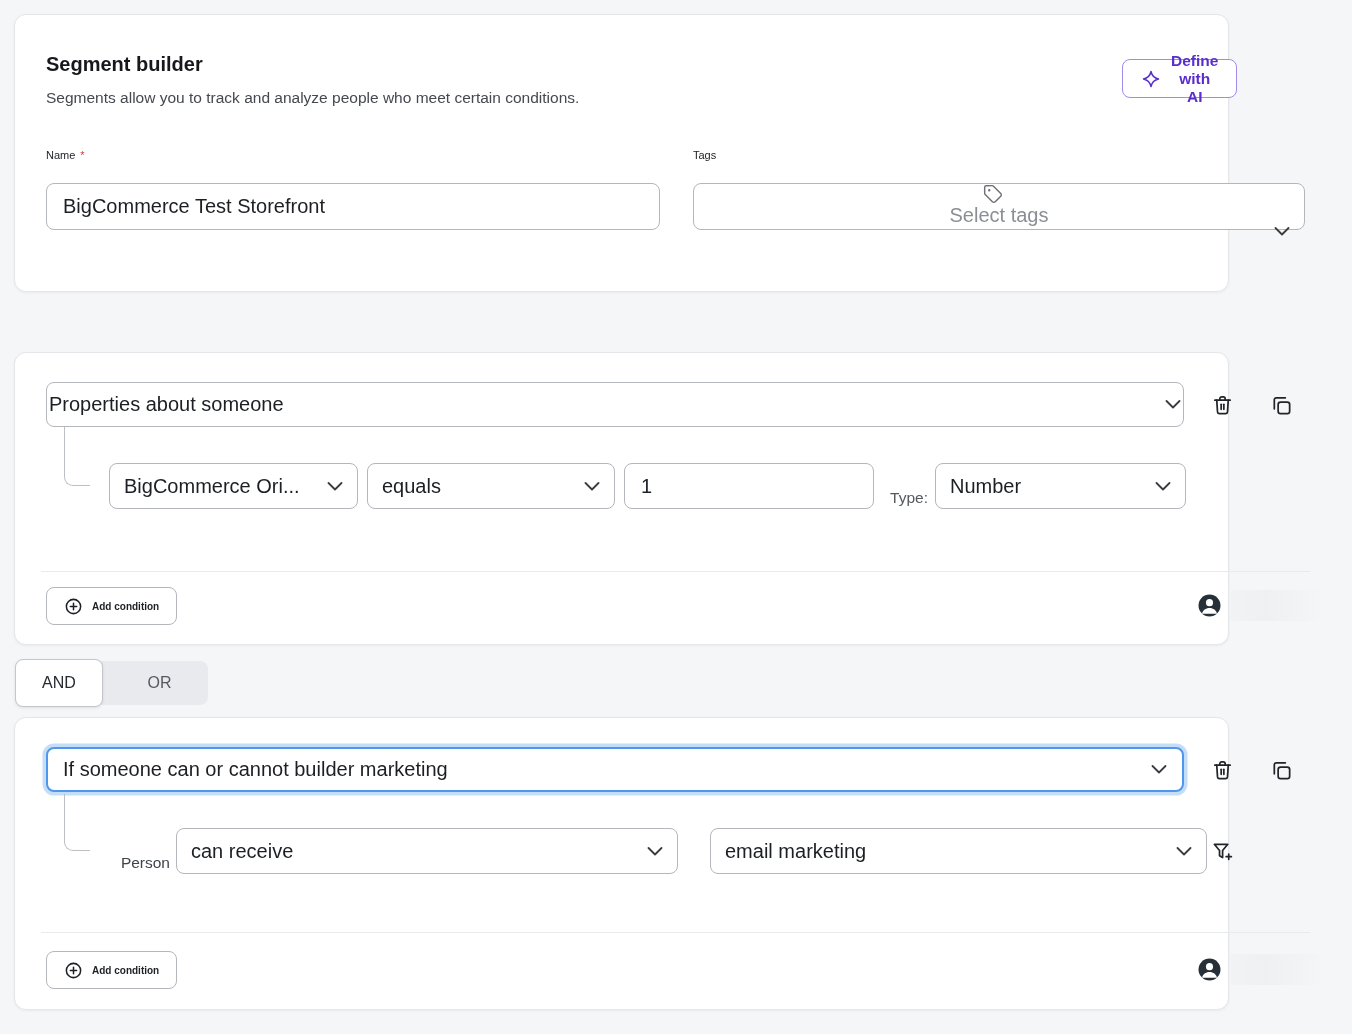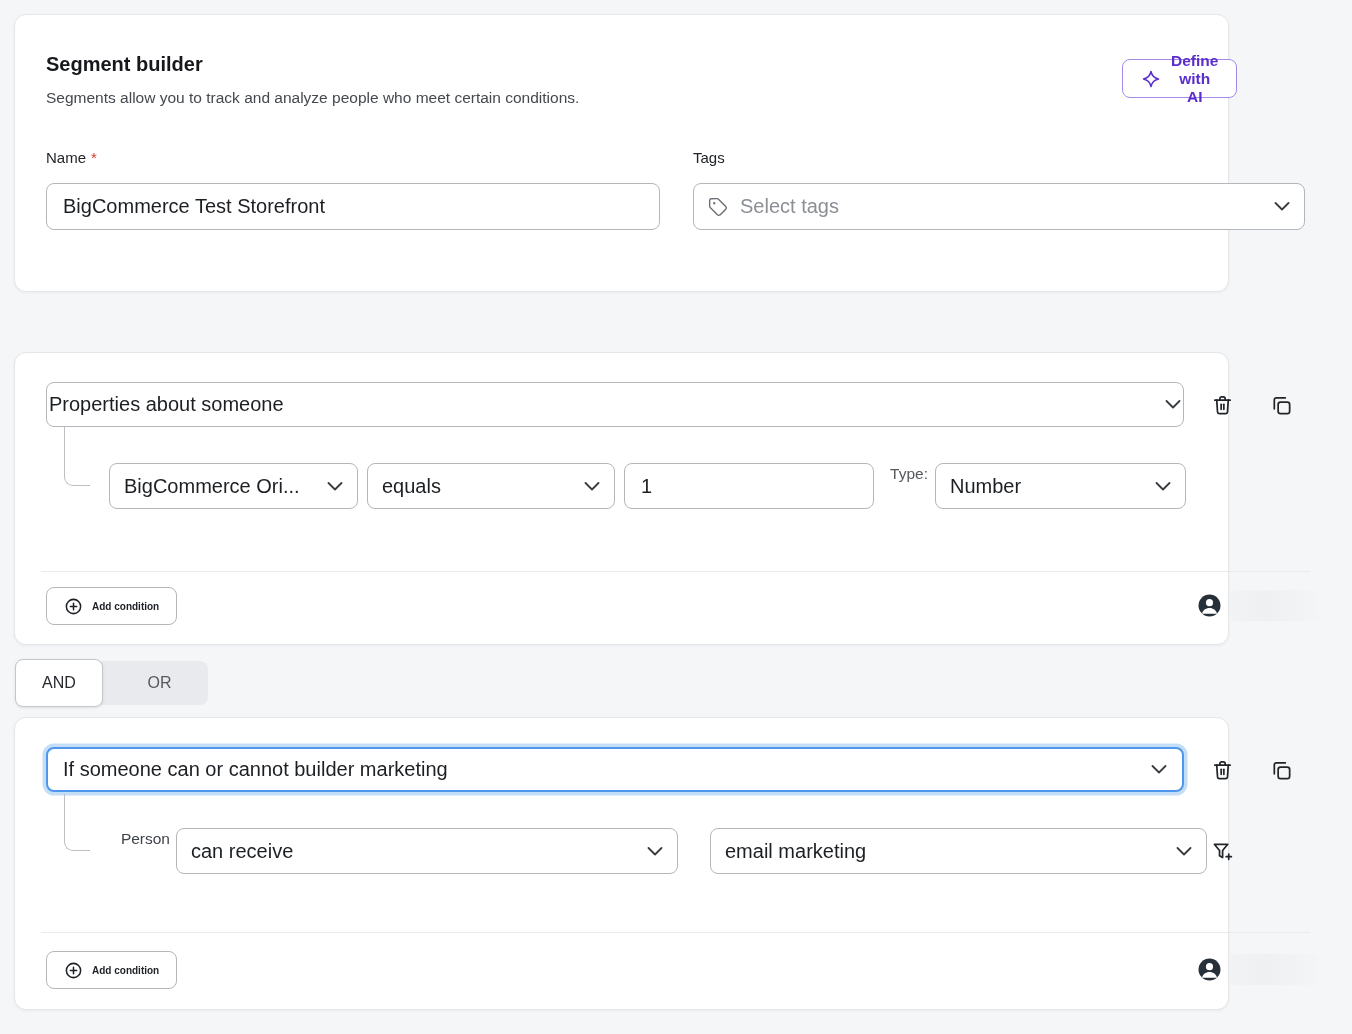--- a/index.html
+++ b/index.html
@@ -22,21 +22,21 @@
   .page-title { position:absolute; left:31px; top:38px; font-size:20px; font-weight:700; color:#16181c; }
   .page-subtitle { position:absolute; left:31px; top:74px; font-size:15.5px; color:#45484e; }
 
   .btn-ai {
     position:absolute; left:1107px; top:44px; height:39px; padding:0 18px;
     display:flex; align-items:center; gap:10px;
     background:#fff; border:1.5px solid #a48ae8; border-radius:8px;
     color:#5a2dcd; font-size:15.5px; font-weight:700; cursor:pointer;
   }
 
-  .field-label { position:absolute; top:134px; font-size:15px; color:#212429; }
+  .field-label { position:absolute; top:134px; font-size:11px; color:#212429; }
   .req { color:#d23b2e; margin-left:5px; }
 
   .input, .select {
     position:absolute; height:47px; background:#fff;
     border:1px solid #b3b6bb; border-radius:8px;
     display:flex; align-items:center; font-size:20px; color:#1c1f23;
     padding:0 14px; cursor:pointer;
   }
   input.input { padding:0 16px; font-family:"Liberation Sans", sans-serif; }
   .select .chev { margin-left:auto; flex:0 0 auto; }
@@ -52,21 +52,21 @@
     position:absolute; width:30px; height:30px; top:37px;
     display:flex; align-items:center; justify-content:center;
     background:transparent; border:none; cursor:pointer;
   }
   .connector {
     position:absolute; left:49px; width:26px;
     border-left:1.5px solid #bcbfc4; border-bottom:1.5px solid #bcbfc4;
     border-bottom-left-radius:9px;
   }
   .row-ctl { top:110px; height:46px; }
-  .row-side-label { position:absolute; top:98px; height:46px; display:flex; align-items:center; font-size:15.5px; }
+  .row-side-label { position:absolute; top:122px; height:46px; display:flex; align-items:center; font-size:15.5px; }
   .divider { position:absolute; left:26px; width:1269px; height:1px; background:#e9eaec; }
   .btn-add {
     position:absolute; left:31px; height:38px; padding:0 17px;
     display:flex; align-items:center; gap:9px;
     background:#fff; border:1px solid #b3b6bb; border-radius:8px;
     font-size:10px; font-weight:700; color:#1d2025; cursor:pointer;
   }
   .presence { position:absolute; display:flex; align-items:center; }
   .redacted {
     width:89px; height:31px; margin-left:9px;
@@ -109,21 +109,21 @@
     </span>
     <span>Define with AI</span>
   </button>
 
   <div class="field-label" style="left:31px;">
     <span>Name</span><span class="req">*</span>
   </div>
   <input class="input" style="left: 31px; top: 168px; width: 614px;" value="BigCommerce Test Storefront">
 
   <div class="field-label" style="left:678px;">Tags</div>
-  <div class="select" style="left:678px; top:168px; width:612px;">
+  <div class="select" style="left:678px; top:168px; width:612px;flex-direction:column;">
     <span style="margin-right:12px;">
       <svg width="20" height="20" viewBox="0 0 24 24" fill="none" stroke="#6d7177" stroke-width="1.7" stroke-linejoin="round">
         <path d="M12.6 2.6A2 2 0 0 0 11.2 2H4a2 2 0 0 0-2 2v7.2a2 2 0 0 0 .6 1.4l8.7 8.7a2.4 2.4 0 0 0 3.4 0l6.6-6.6a2.4 2.4 0 0 0 0-3.4z"></path>
         <circle cx="7.5" cy="7.5" r="0.6" fill="#6d7177"></circle>
       </svg>
     </span>
     <span class="placeholder">Select tags</span>
     <span class="chev">
       <svg width="16" height="9" viewBox="0 0 16 9" fill="none" stroke="#383b40" stroke-width="1.8" stroke-linecap="round" stroke-linejoin="round">
           <path d="M1.5 1 8 7.5 14.5 1"></path>

